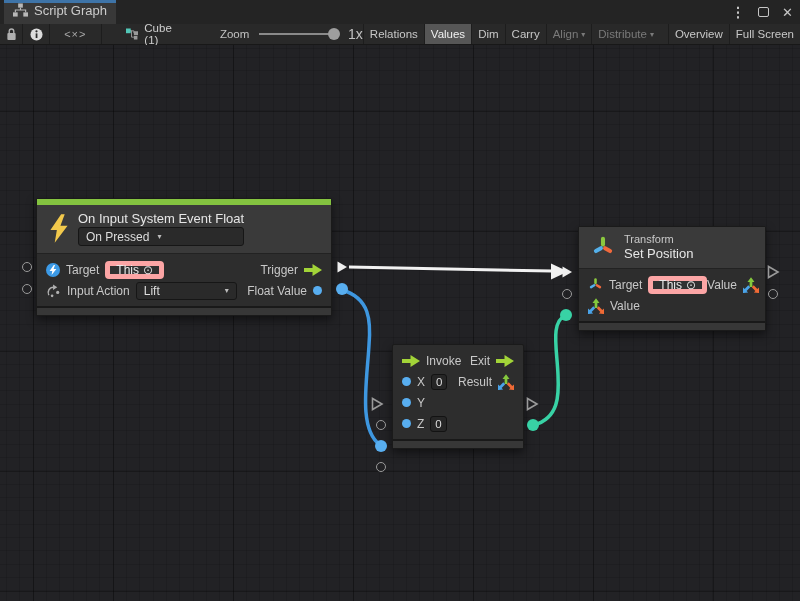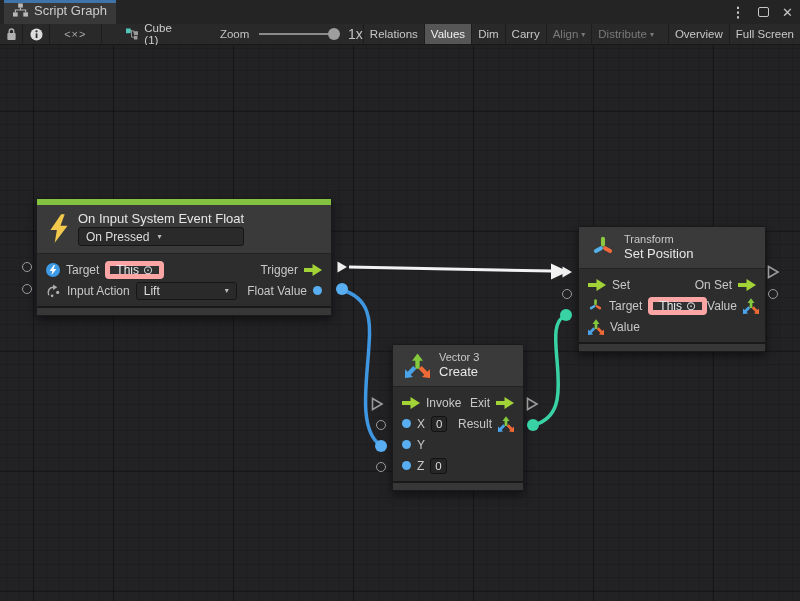--- a/index.html
+++ b/index.html
@@ -277,29 +277,20 @@
           <span class="ng">
             <span>Float Value</span>
             <span class="dot"></span>
           </span>
         </div>
       </div>
       <div class="nfoot"></div>
     </div>
 
     <div class="node" style="left:392px; top:299px; width:132px;">
-      <div class="nhead">
-        <svg width="25" height="25">
-            <use href="#v3icon"></use>
-          </svg>
-        <div class="titlecol">
-          <span class="ncat">Vector 3</span>
-          <span class="nname">Create</span>
-        </div>
-      </div>
       <div class="nbody">
         <div class="nrow">
           <span class="ng">
             <svg width="18" height="12" class="lime">
                 <use href="#flowarr"></use>
               </svg>
             <span>Invoke</span>
           </span>
           <span class="ng">
             <span>Exit</span>
@@ -342,34 +333,20 @@
       <div class="nhead">
         <svg width="24" height="24">
             <use href="#ticon"></use>
           </svg>
         <div class="titlecol">
           <span class="ncat">Transform</span>
           <span class="nname">Set Position</span>
         </div>
       </div>
       <div class="nbody">
-        <div class="nrow">
-          <span class="ng">
-            <svg width="18" height="12" class="lime">
-                <use href="#flowarr"></use>
-              </svg>
-            <span>Set</span>
-          </span>
-          <span class="ng">
-            <span>On Set</span>
-            <svg width="18" height="12" class="lime">
-                <use href="#flowarr"></use>
-              </svg>
-          </span>
-        </div>
         <div class="nrow">
           <span class="ng">
             <svg width="15" height="15">
                 <use href="#ticon"></use>
               </svg>
             <span>Target</span>
             <span class="chip">
               <span>This</span>
               <span class="tgt">⊙</span>
             </span>

